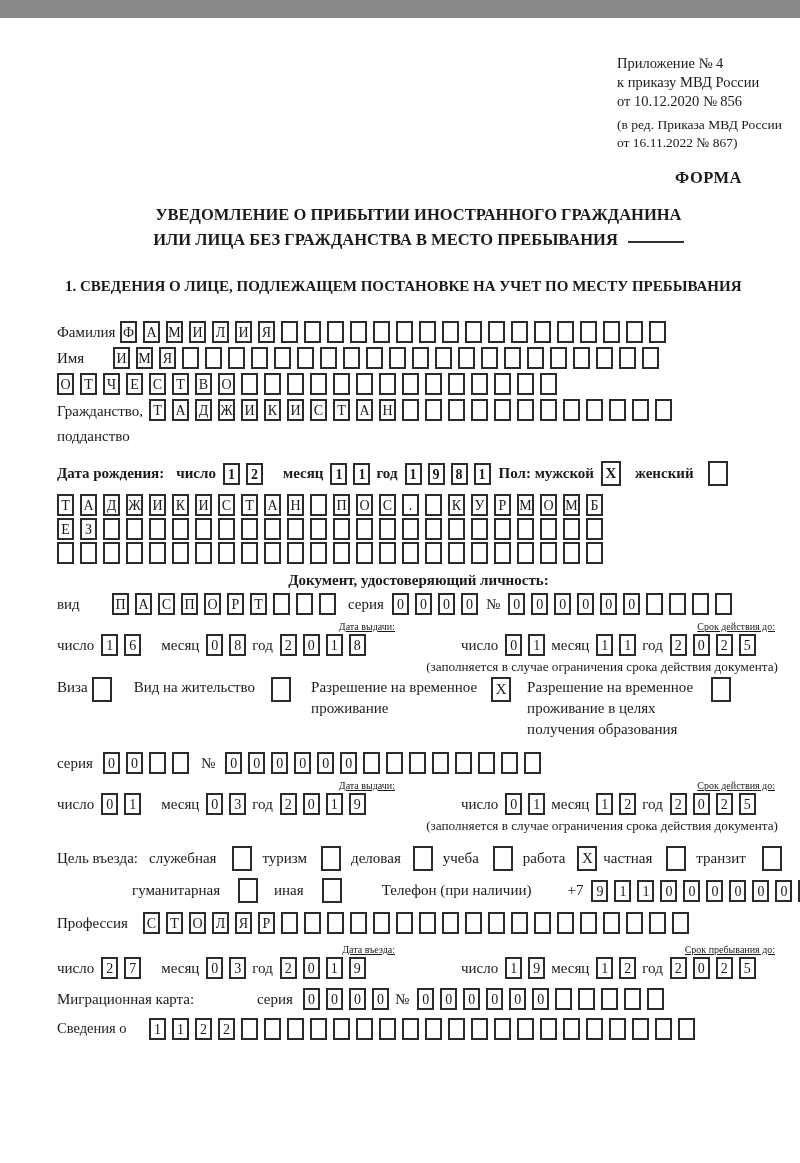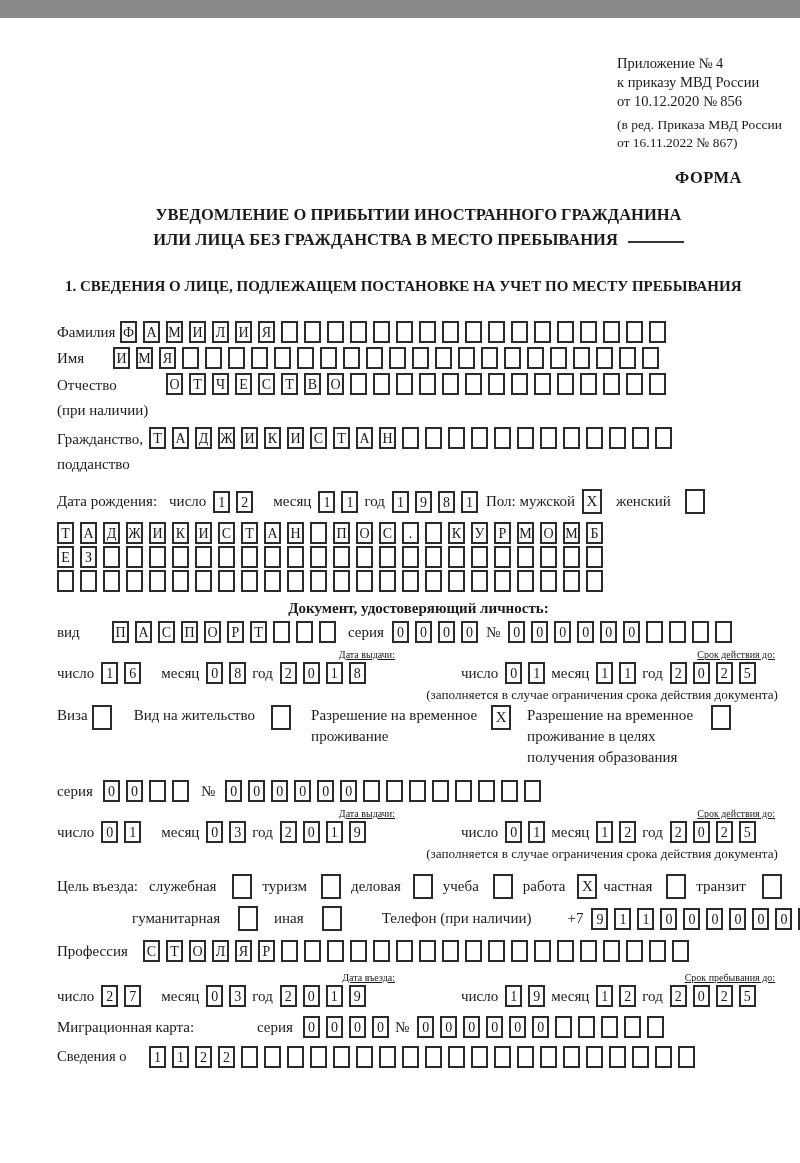--- a/index.html
+++ b/index.html
@@ -127,24 +127,20 @@
         <span class="cell"></span>
         <span class="cell"></span>
         <span class="cell"></span>
         <span class="cell"></span>
         <span class="cell"></span>
         <span class="cell"></span>
       </span>
   </div>
 
   <div class="row" style="align-items:flex-start;">
-    <span class="stack w-pat">
-      <span class="lbl2">Отчество</span>
-      <span class="lbl2">(при наличии)</span>
-    </span>
     <span class="cells">
         <span class="cell">О</span>
         <span class="cell">Т</span>
         <span class="cell">Ч</span>
         <span class="cell">Е</span>
         <span class="cell">С</span>
         <span class="cell">Т</span>
         <span class="cell">В</span>
         <span class="cell">О</span>
         <span class="cell"></span>
@@ -189,21 +185,21 @@
         <span class="cell"></span>
         <span class="cell"></span>
         <span class="cell"></span>
         <span class="cell"></span>
         <span class="cell"></span>
         <span class="cell"></span>
         <span class="cell"></span>
       </span>
   </div>
 
-  <div class="row" style="margin-top:12px;">
+  <div class="row" style="margin-top:12px;font-weight:bold;">
     <span class="lbl">Дата рождения:</span>
     <span class="dgroup" style="margin-left:12px;">
       <span class="lbl">число</span>
       <span class="cells">
           <span class="cell">1</span>
           <span class="cell">2</span>
         </span>
       <span class="gap"></span>
       <span class="lbl">месяц</span>
       <span class="cells">

